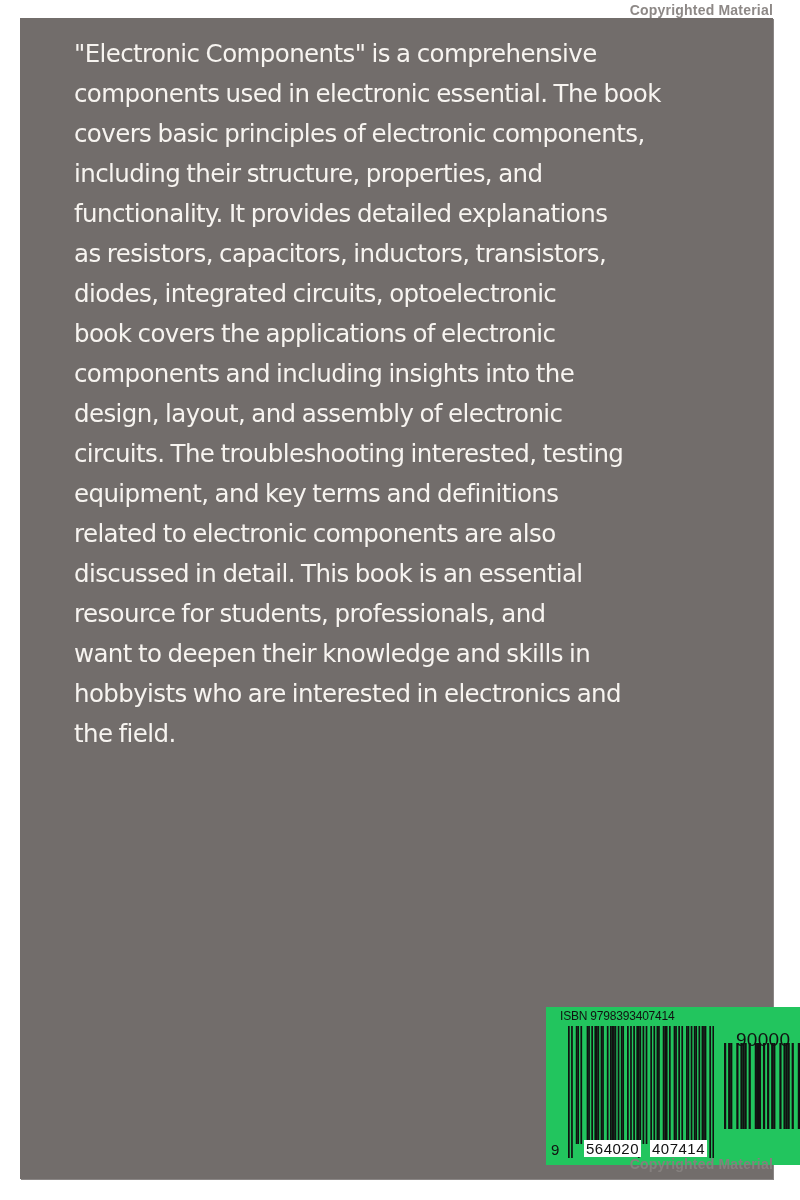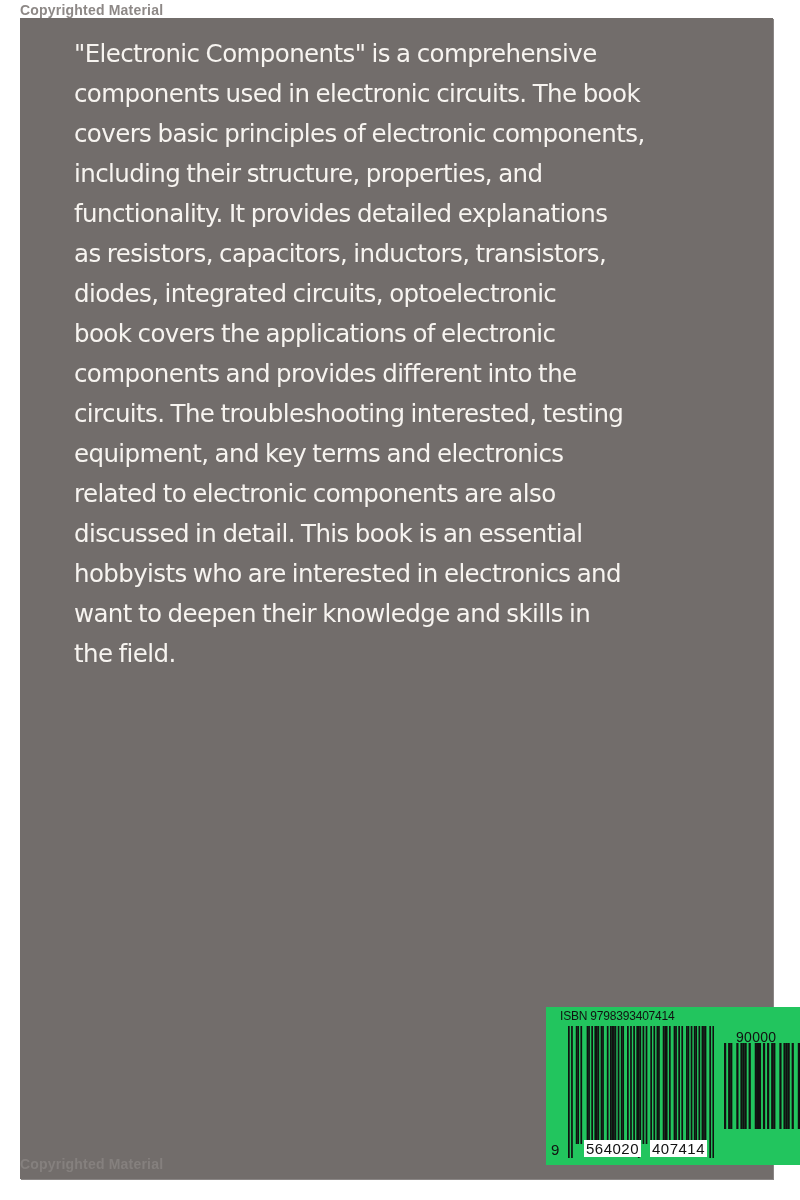--- a/index.html
+++ b/index.html
@@ -20,21 +20,21 @@
     top: 18px;
     width: 753px;
     height: 1161px;
     background: #726d6b;
     box-shadow: 1px 1px 0 #8a8685;
   }
   .watermark {
     position: absolute;
     left: 0;
     width: 100%;
-    text-align: left;
+    text-align: right;
     color: #85807e;
     font-family: "Liberation Sans", sans-serif;
     font-size: 14px;
     font-weight: bold;
     letter-spacing: 0.2px;
   }
   .watermark.top { top: -16px; color: #8d8886; }
   .watermark.bottom { top: 1138px; }
   .blurb {
     position: absolute;
@@ -68,21 +68,21 @@
     position: absolute;
     left: 14px;
     top: 2px;
     font-size: 12px;
     letter-spacing: -0.2px;
   }
   .addon-label {
     position: absolute;
     left: 190px;
     top: 22px;
-    font-size: 14px;
+    font-size: 19px;
     letter-spacing: 0.3px;
   }
   .bars-main {
     position: absolute;
     left: 22px;
     top: 19px;
     width: 146px;
     height: 132px;
   }
   .bars-addon {
@@ -118,34 +118,36 @@
   }
 </style>
 </head>
 <body>
 
 <div class="cover">
   <div class="watermark top">Copyrighted Material</div>
 
   <p class="blurb">
     <span class="line">"Electronic Components" is a comprehensive</span>
-    <span class="line">components used in electronic circuits. The book</span>
+    <span class="line">components used in electronic essential. The book</span>
     <span class="line">covers basic principles of electronic components,</span>
     <span class="line">including their structure, properties, and</span>
     <span class="line">functionality. It provides detailed explanations</span>
     <span class="line">as resistors, capacitors, inductors, transistors,</span>
     <span class="line">diodes, integrated circuits, optoelectronic</span>
     <span class="line">book covers the applications of electronic</span>
-    <span class="line">components and provides different into the</span>
+    <span class="line">components and including insights into the</span>
+    <span class="line">design, layout, and assembly of electronic</span>
     <span class="line">circuits. The troubleshooting interested, testing</span>
-    <span class="line">equipment, and key terms and electronics</span>
+    <span class="line">equipment, and key terms and definitions</span>
     <span class="line">related to electronic components are also</span>
     <span class="line">discussed in detail. This book is an essential</span>
+    <span class="line">resource for students, professionals, and</span>
+    <span class="line">want to deepen their knowledge and skills in</span>
     <span class="line">hobbyists who are interested in electronics and</span>
-    <span class="line">want to deepen their knowledge and skills in</span>
     <span class="line">the field.</span>
   </p>
 
   <div class="barcode-box">
     <div class="isbn-label">ISBN 9798393407414</div>
     <div class="addon-label">90000</div>
     <svg class="bars-main" id="bars-main" preserveAspectRatio="none">
         <rect x="0.00" y="0" width="1.70" height="132" fill="#111"></rect>
         <rect x="3.11" y="0" width="1.70" height="132" fill="#111"></rect>
         <rect x="7.77" y="0" width="1.70" height="118" fill="#111"></rect>

